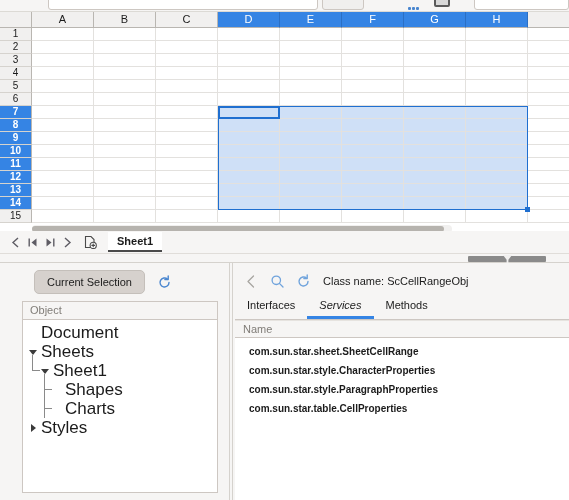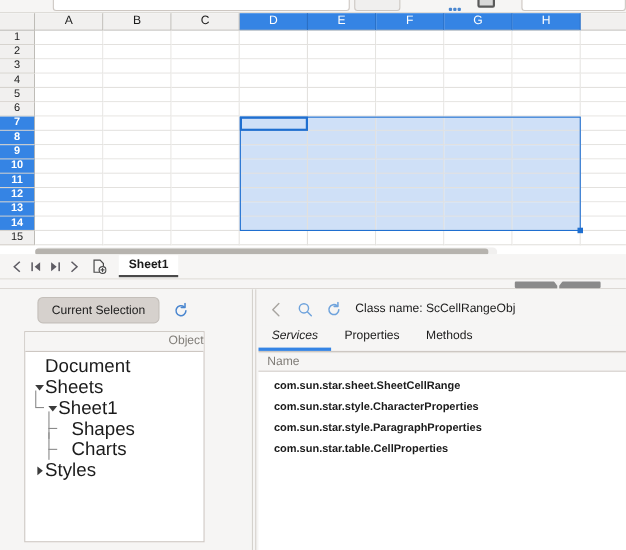--- a/index.html
+++ b/index.html
@@ -136,22 +136,22 @@
     margin-left: 34px; height: 24px; padding: 0 12px;
     display: flex; align-items: center; justify-content: center;
     background: #d6d1cd; border: 1px solid #c4bfba; border-radius: 5px;
     font-size: 11px; color: #1b1b1b;
   }
   .refresh-btn {
     margin-left: 10px; width: 18px; height: 18px; display:flex; align-items:center; justify-content:center;
   }
 
   .tree-box {
-    position: absolute; left: 22px; top: 38px; width: 164px; height: 192px;
-    background: #ffffff; border: 1px solid #cdc7c2; text-align: right;
+    position: absolute; left: 22px; top: 38px; width: 196px; height: 192px;
+    background: #ffffff; border: 1px solid #cdc7c2;
   }
   .tree-header {
     height: 18px; line-height: 17px; padding-left: 7px;
     font-size: 11px; color: #807d78;
     background: #f6f5f4; border-bottom: 1px solid #cdc7c2;
   }
   .tree-body { padding-top: 3px; }
   .tree-row {
     display: flex; align-items: center; height: 19px;
     font-size: 17px; color: #1b1b1b; white-space: nowrap;
@@ -545,22 +545,22 @@
             <path d="M11.2 1 L11.2 4.6 L7.8 4.6" fill="none" stroke="#6fa3dc" stroke-width="1.4" stroke-linecap="round" stroke-linejoin="round"></path>
           </svg>
         </div>
         <div class="classname">
           <span>Class name:</span>
           <span>ScCellRangeObj</span>
         </div>
       </div>
 
       <div class="insp-tabs" id="insptabs">
+          <div class="insp-tab">Interfaces</div>
           <div class="insp-tab active">Services</div>
-          <div class="insp-tab">Properties</div>
           <div class="insp-tab">Methods</div>
         </div>
 
       <div class="list-head">Name</div>
       <div class="list-body" id="listbody">
           <div class="list-row">com.sun.star.sheet.SheetCellRange</div>
           <div class="list-row">com.sun.star.style.CharacterProperties</div>
           <div class="list-row">com.sun.star.style.ParagraphProperties</div>
           <div class="list-row">com.sun.star.table.CellProperties</div>
         </div>

